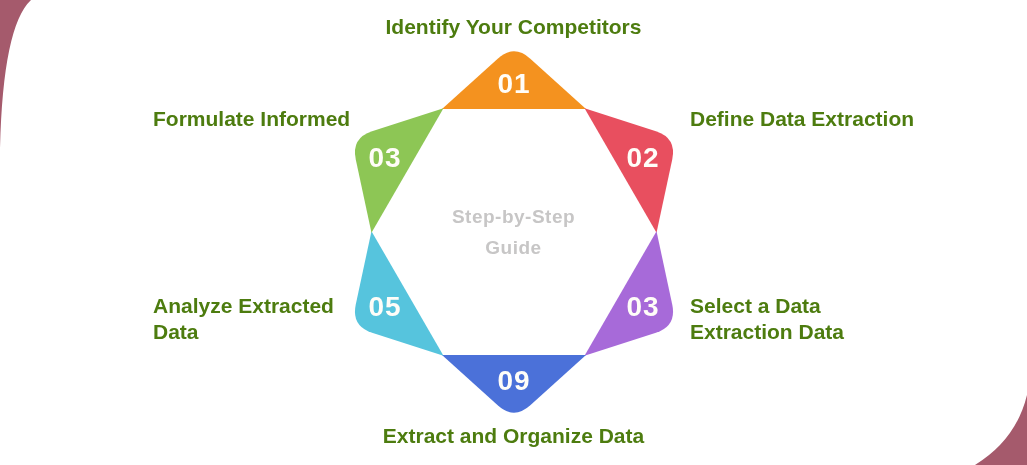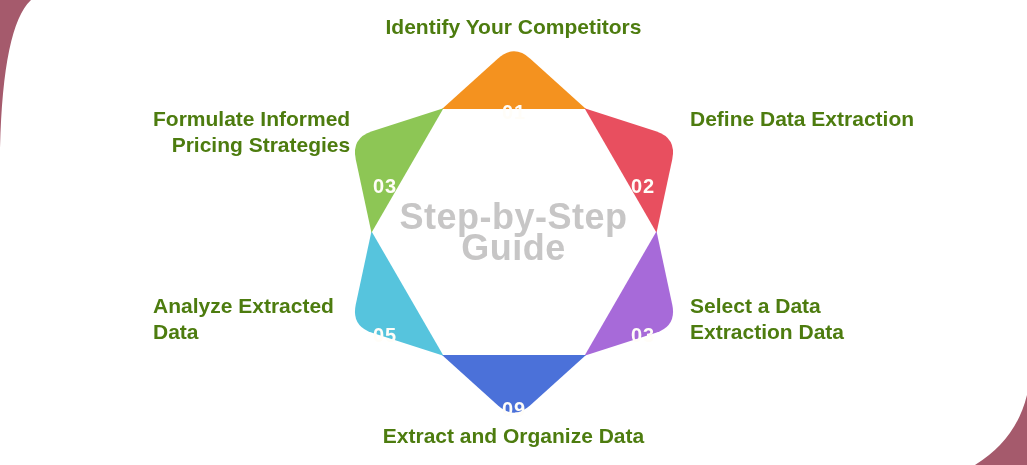--- a/index.html
+++ b/index.html
@@ -11,26 +11,25 @@
     font-family:"Liberation Sans","DejaVu Sans",sans-serif;
   }
   .canvas{position:absolute;inset:0;}
   svg.star{position:absolute;left:0;top:0;}
 
   
   .step-num{
     position:absolute;
     transform:translate(-50%,-50%);
     color:#FFFDF8;
-    font-size:20px;
+    font-size:28px;
     font-weight:700;
     letter-spacing:1px;
     white-space:nowrap;
     user-select:none;
-    margin-top:28px;
   }
   .num-1{left:514px;top:84px;}
   .num-2{left:643px;top:158px;}
   .num-3{left:643px;top:307px;}
   .num-4{left:514px;top:381px;}
   .num-5{left:385px;top:307px;}
   .num-6{left:385px;top:158px;}
 
   
   .step-label{
@@ -48,21 +47,21 @@
   .label-5{left:153px;top:293px;text-align:left;}
   .label-6{left:153px;top:106px;text-align:right;}
   .step-label span{display:block;}
 
   
   .center-title{
     position:absolute;
     left:0;right:0;top:201px;
     text-align:center;
     color:#c7c6c6;
-    font-size:36px;
+    font-size:19px;
     line-height:31px;
     font-weight:700;
     letter-spacing:0.5px;
   }
   .center-title span{display:block;}
 </style>
 </head>
 <body>
 
 <div class="canvas">
@@ -99,21 +98,20 @@
   </div>
   <div class="step-label label-4">
     <span>Extract and Organize Data</span>
   </div>
   <div class="step-label label-5">
     <span>Analyze Extracted</span>
     <span>Data</span>
   </div>
   <div class="step-label label-6">
     <span>Formulate Informed</span>
-    <span>Pricing Strategies</span>
   </div>
 
   <div class="center-title">
     <span>Step-by-Step</span>
     <span>Guide</span>
   </div>
 
 </div>
 
 </body></html>

